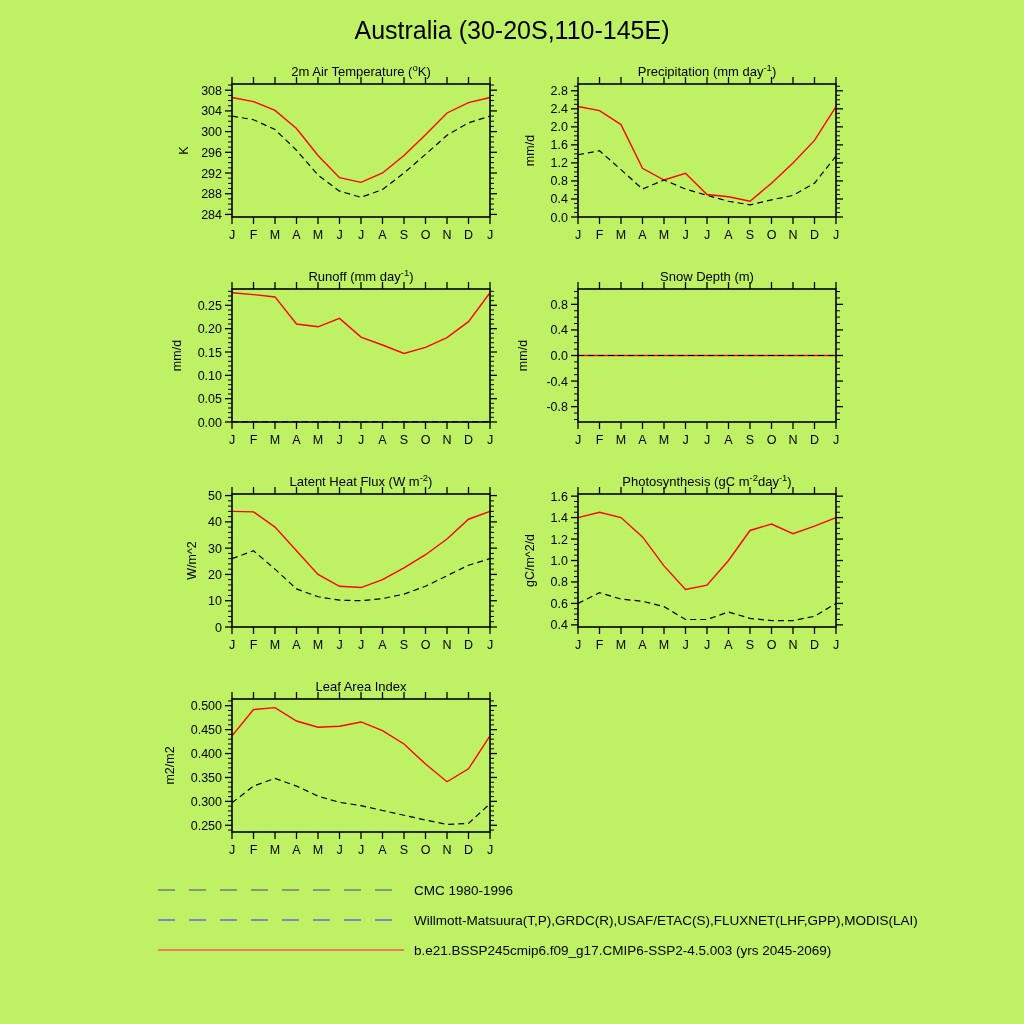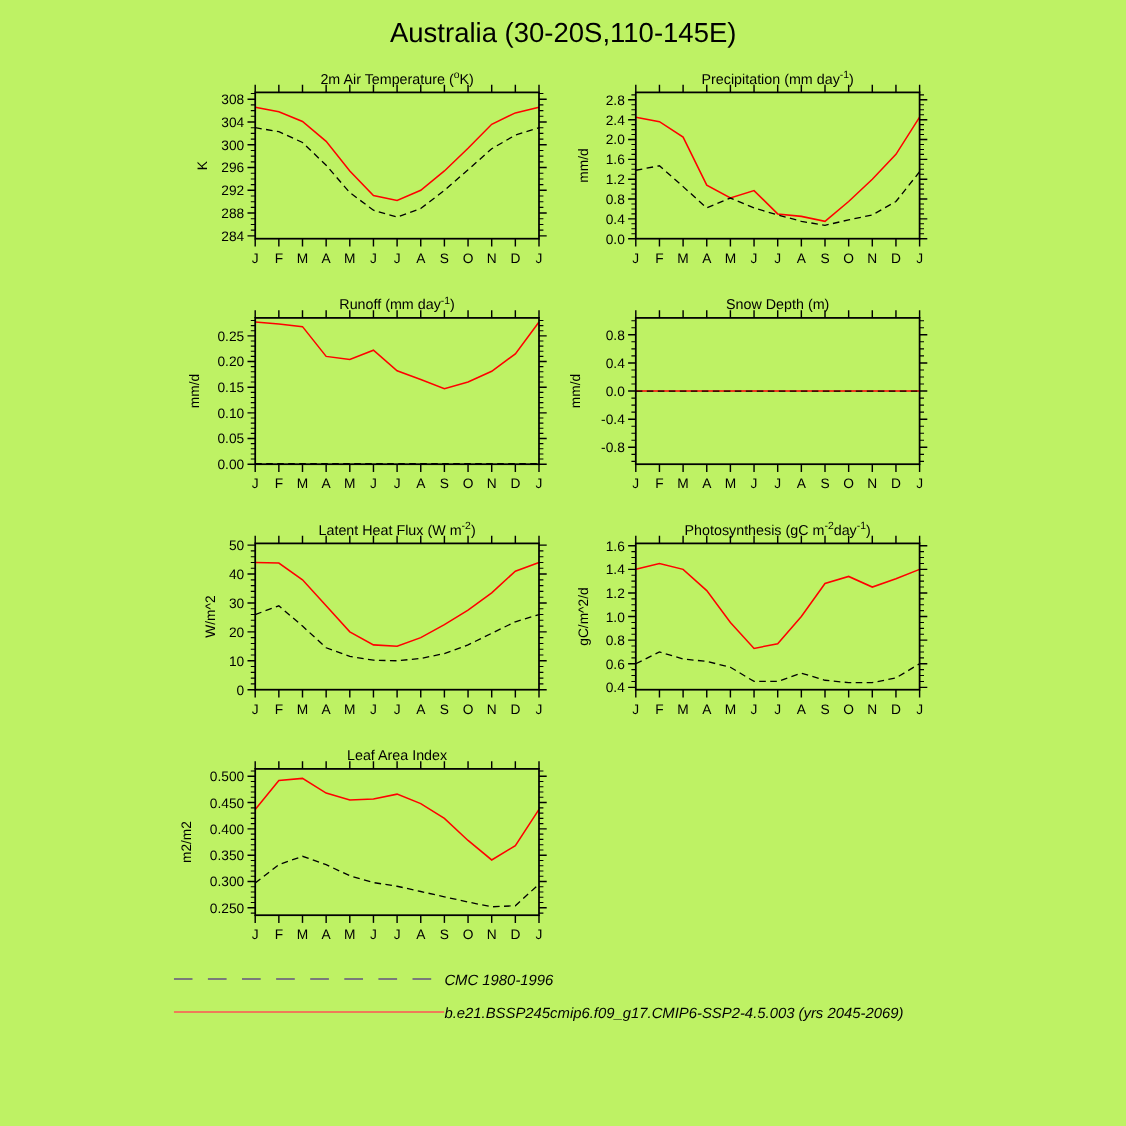--- a/index.html
+++ b/index.html
@@ -22,21 +22,22 @@
   .p2{left:157px;top:264px}
   .p3{left:503px;top:264px}
   .p4{left:157px;top:469px}
   .p5{left:503px;top:469px}
   .p6{left:157px;top:674px}
   svg.chart{display:block;}
   #legend{position:absolute;left:158px;top:875px;}
   .legend-row{display:flex;align-items:center;height:30px;}
   .legend-row svg{flex:0 0 auto;display:block;}
   .legend-label{
-    font-size:13.5px;color:#000;white-space:nowrap;font-style:italic;
+    margin-left:10px;
+    font-size:13.5px;color:#000;white-space:nowrap;
   }
 </style>
 </head>
 <body>
 
 <div id="page">
   <h1 id="main-title">Australia (30-20S,110-145E)</h1>
 
   <figure class="panel p0" aria-label="2m Air Temperature (°K)">
     <svg class="chart" width="360" height="205" viewBox="0 0 360 205">
@@ -792,18 +793,24 @@
 
   <div id="legend">
     <div class="legend-row">
       <svg class="legend-sample" width="246" height="10" viewBox="0 0 246 10">
           <line x1="0" y1="5" x2="246" y2="5" stroke="#7a7a7a" stroke-width="1.7" stroke-dasharray="17 14"></line>
         </svg>
       <span class="legend-label">CMC 1980-1996</span>
     </div>
     <div class="legend-row">
       <svg class="legend-sample" width="246" height="10" viewBox="0 0 246 10">
+          <line x1="0" y1="5" x2="246" y2="5" stroke="#6666e0" stroke-width="1.7" stroke-dasharray="17 14"></line>
+        </svg>
+      <span class="legend-label">Willmott-Matsuura(T,P),GRDC(R),USAF/ETAC(S),FLUXNET(LHF,GPP),MODIS(LAI)</span>
+    </div>
+    <div class="legend-row">
+      <svg class="legend-sample" width="246" height="10" viewBox="0 0 246 10">
           <line x1="0" y1="5" x2="246" y2="5" stroke="#ff5555" stroke-width="1.4"></line>
         </svg>
       <span class="legend-label">b.e21.BSSP245cmip6.f09_g17.CMIP6-SSP2-4.5.003 (yrs 2045-2069)</span>
     </div>
   </div>
 </div>
 
 </body></html>

